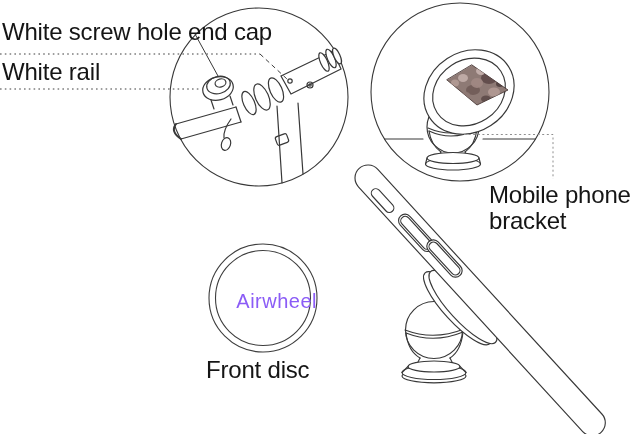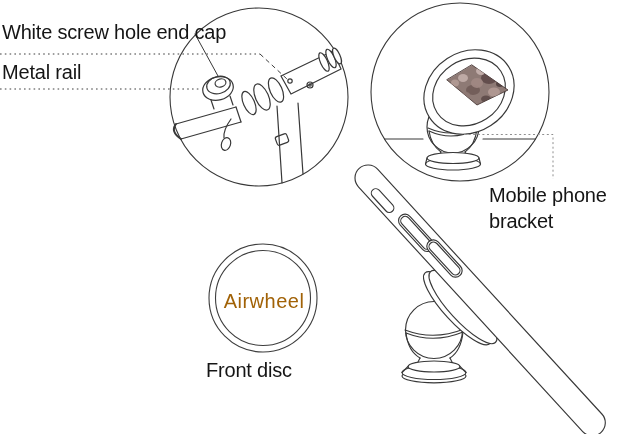--- a/index.html
+++ b/index.html
@@ -2,27 +2,27 @@
 <html><head>
 <meta charset="utf-8">
 <style>
   html,body{margin:0;padding:0;background:#ffffff;}
   .stage{
     position:relative;width:641px;height:434px;background:#ffffff;overflow:hidden;
     font-family:"Liberation Sans",sans-serif;
   }
   .stage svg{position:absolute;left:0;top:0;}
   .label{
-    position:absolute;font-size:20px;line-height:26px;color:#151515;
+    position:absolute;font-size:24px;line-height:26px;color:#151515;
     white-space:nowrap;letter-spacing:-0.2px;
   }
   .label.wrap{white-space:normal;}
   .brand{
-    position:absolute;font-size:20px;line-height:23px;color:#a16207;
-    letter-spacing:0.5px;text-align:center;font-weight:400;
+    position:absolute;font-size:20px;line-height:23px;color:#8b5cf6;
+    letter-spacing:0.5px;text-align:right;font-weight:400;
   }
 </style>
 </head>
 <body>
 
 <div class="stage">
 
   <svg width="641" height="434" viewBox="0 0 641 434">
     <defs>
       <clipPath id="padClip">
@@ -149,21 +149,21 @@
     <g fill="none" stroke="#3f3f3f" stroke-width="1">
       <path d="M0,54 L260,54" stroke-dasharray="1.6 3.2"></path>
       <path d="M260,54 L287,79" stroke-dasharray="4.5 3.5"></path>
       <path d="M0,89 L200,89" stroke-dasharray="1.6 3.2"></path>
       <path d="M464,134.5 L553,134.5 L553,179" stroke="#8f8f8f" stroke-dasharray="2 2.6"></path>
     </g>
   </svg>
 
   <div class="label" style="left:2px;top:19px">White screw hole end cap</div>
 
-  <div class="label" style="left:2px;top:59px">Metal rail</div>
+  <div class="label" style="left:2px;top:59px">White rail</div>
 
   <div class="label wrap" style="left:489px;top:182px;width:162px">Mobile phone bracket</div>
 
   <div class="label" style="left:206px;top:357px">Front disc</div>
 
   <div class="brand" style="left:211px;top:290px;width:106px">Airwheel</div>
 
 </div>
 
 </body></html>

